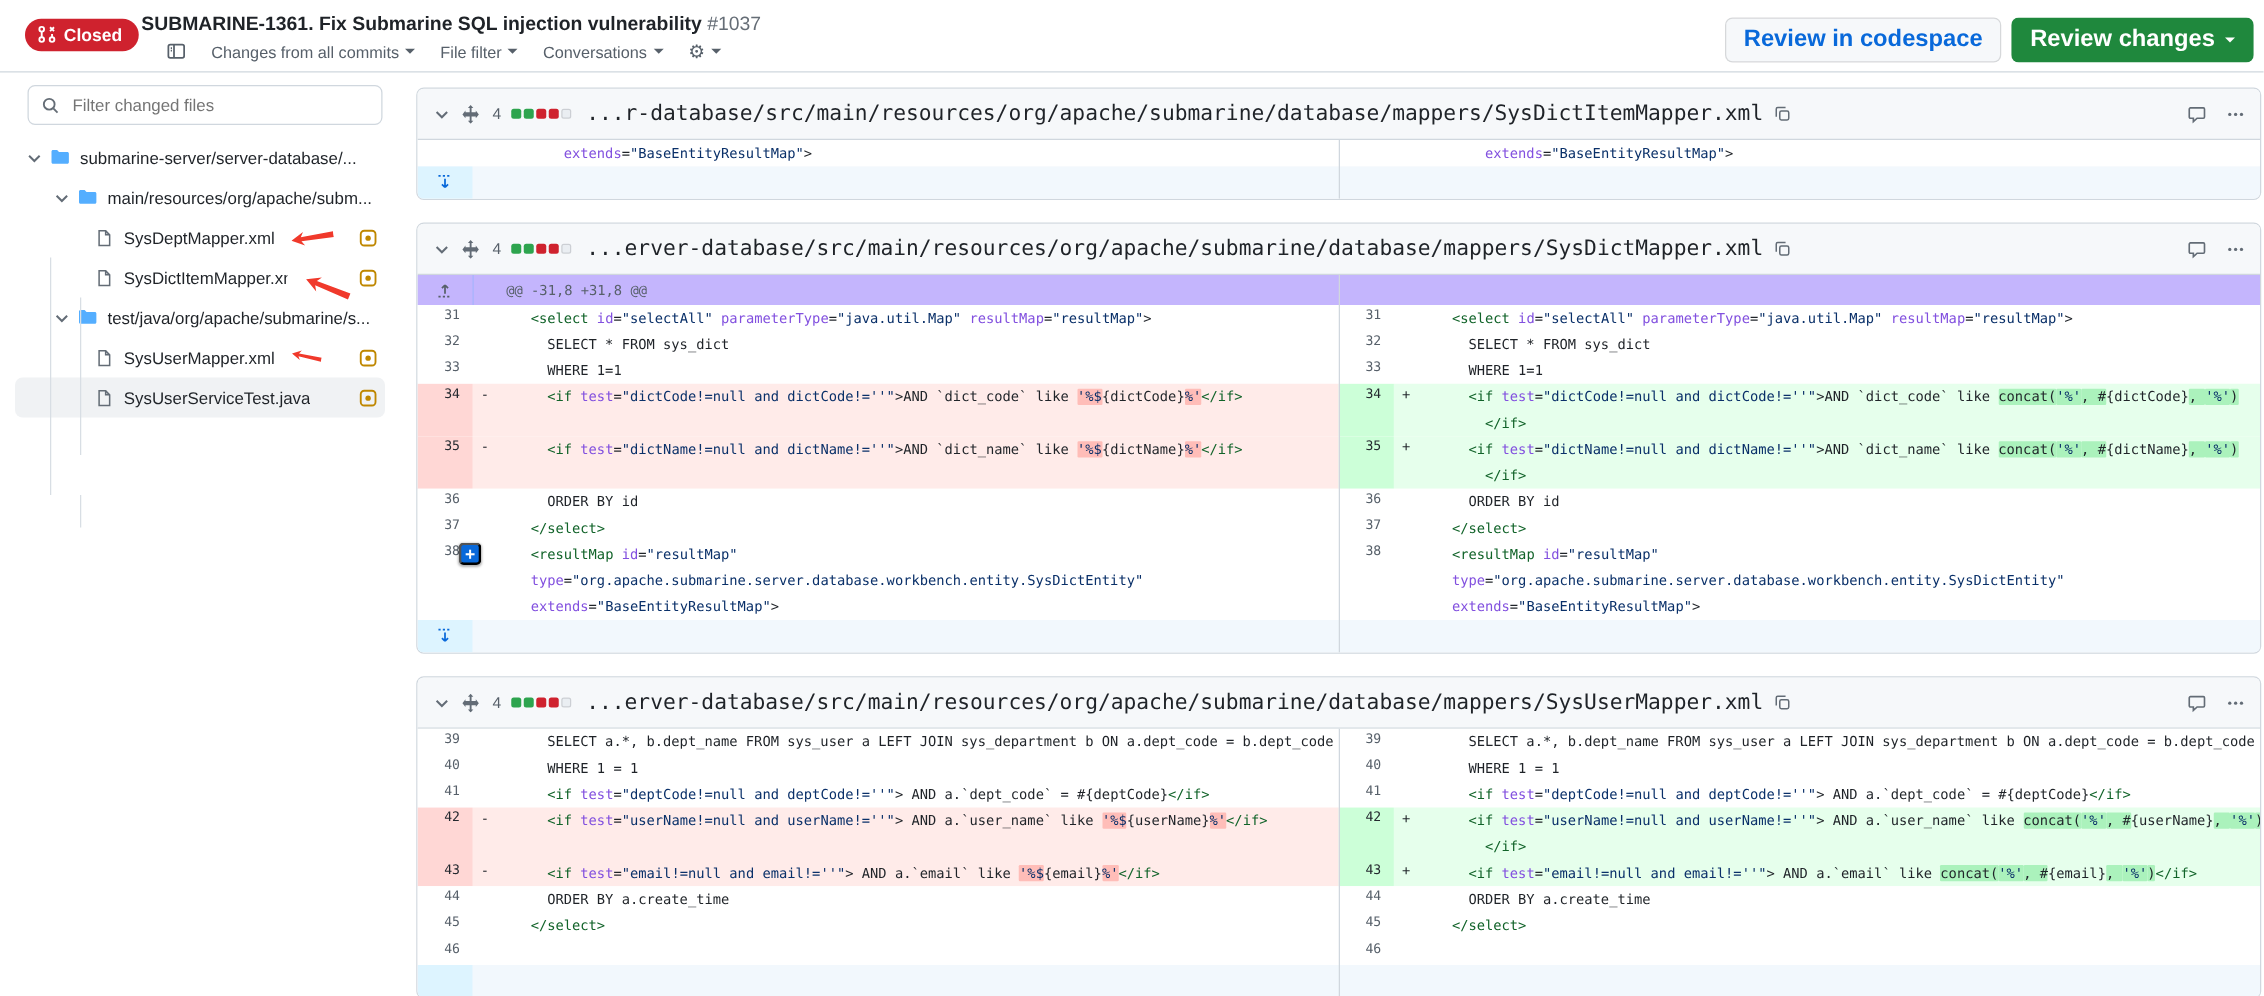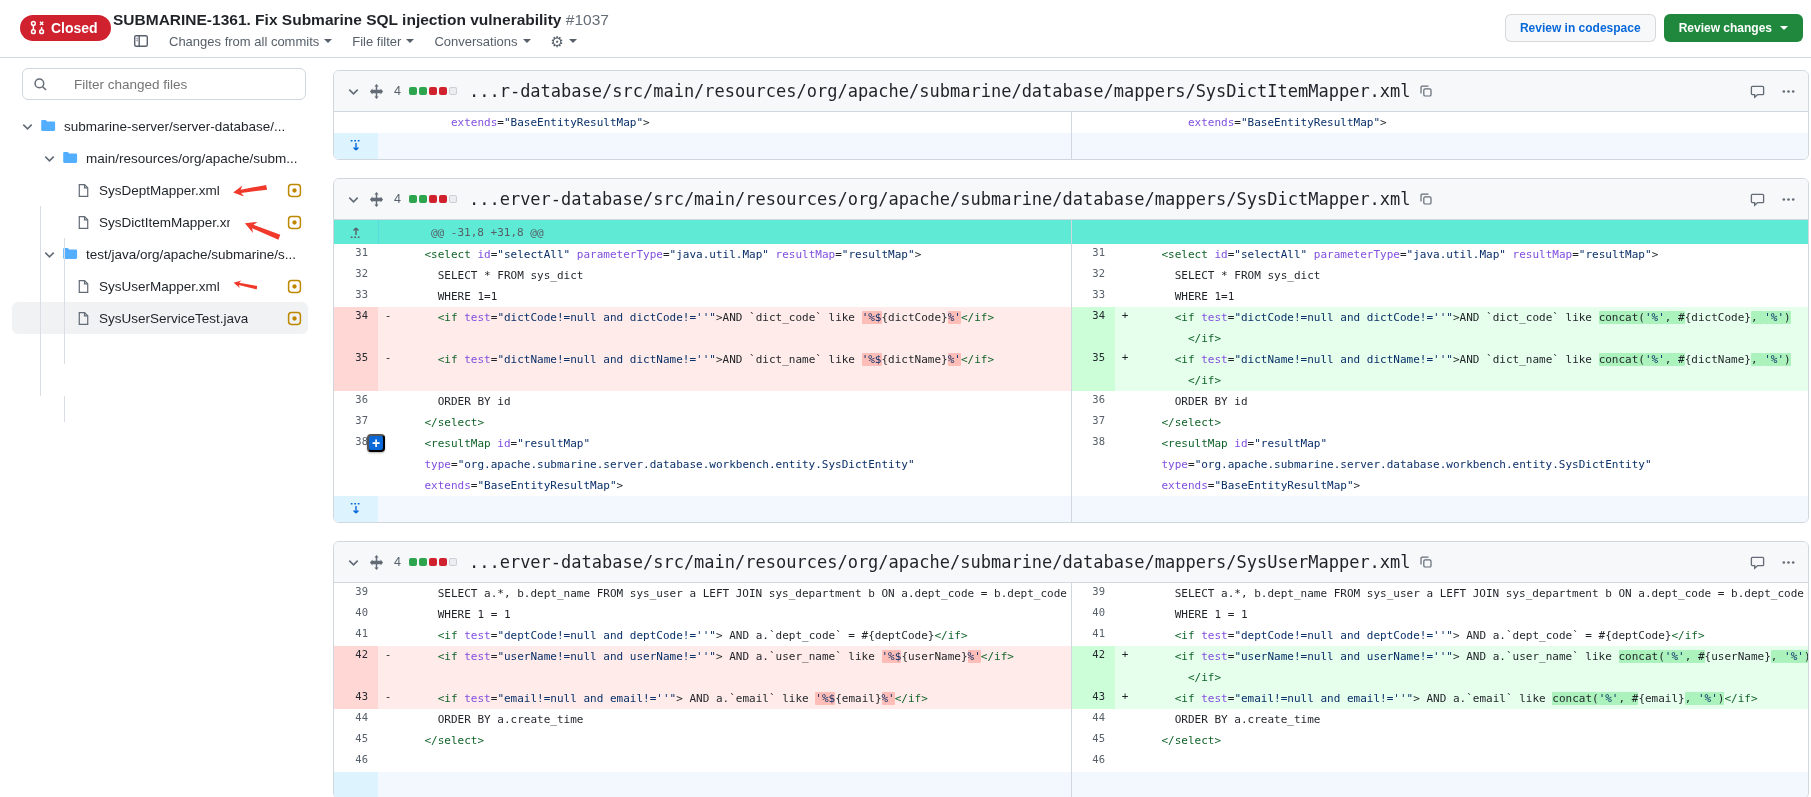--- a/index.html
+++ b/index.html
@@ -11,28 +11,28 @@
   
   .pr-header{height:57px;border-bottom:1px solid #d0d7de;position:relative;background:#fff;}
   .closed-badge{position:absolute;left:20px;top:15px;background:#cf222e;color:#fff;border-radius:999px;
     padding:5px 13px 5px 10px;font-size:14px;font-weight:700;display:flex;align-items:flex-start;gap:6px;}
   .pr-title{position:absolute;left:113px;top:11px;font-size:15.5px;font-weight:700;white-space:nowrap;}
   .pr-number{color:#656d76;font-weight:400;}
   .pr-toolbar{position:absolute;left:133px;top:33px;display:flex;align-items:center;gap:20px;color:#57606a;font-size:13px;}
   .menu-item{display:flex;align-items:center;gap:5px;cursor:pointer;}
   .caret{width:0;height:0;border-left:4px solid transparent;border-right:4px solid transparent;border-top:4px solid #57606a;display:inline-block;}
   .hdr-actions{position:absolute;right:8px;top:14px;display:flex;gap:8px;align-items:center;}
-  .btn{border-radius:6px;font-size:12px;font-weight:600;padding:6px 14px;display:flex;align-items:center;gap:8px;border:1px solid transparent;cursor:pointer;}
+  .btn{border-radius:6px;font-size:19px;font-weight:600;padding:6px 14px;display:flex;align-items:center;gap:8px;border:1px solid transparent;cursor:pointer;}
   .btn-codespace{background:#f6f8fa;border-color:rgba(31,35,40,0.15);color:#0969da;}
   .btn-review{background:#1f883d;color:#fff;}
   .btn-review .caret{border-top-color:#fff;}
   
   .page-body{display:flex;height:740px;}
   .sidebar{width:318px;flex:0 0 318px;position:relative;padding-top:10px;}
-  .filter-box{margin:0 12px 0 22px;height:30px;border:1px solid #d0d7de;border-radius:6px;display:flex;align-items:center;gap:24px;padding:0 10px;color:#656d76;background:#fff;}
+  .filter-box{margin:0 12px 0 22px;height:30px;border:1px solid #d0d7de;border-radius:6px;display:flex;align-items:center;gap:8px;padding:0 10px;color:#656d76;background:#fff;}
   .filter-box input{border:none;outline:none;font-size:13.5px;color:#656d76;width:100%;font-family:inherit;background:transparent;}
   .tree{margin-top:10px;position:relative;}
   .trow{height:32px;display:flex;align-items:center;margin:0 10px 0 12px;border-radius:6px;cursor:pointer;position:relative;}
   .trow.sel{background:rgba(208,215,222,0.32);}
   .trow .lbl{font-size:13.5px;white-space:nowrap;overflow:hidden;text-align:right;}
   .ticon{display:flex;align-items:center;margin-right:8px;}
   .tchev{display:flex;align-items:center;margin-right:5px;}
   .status{margin-left:auto;margin-right:6px;display:flex;align-items:center;}
   .guide{position:absolute;width:1px;background:#d8dee4;}
   .ann{margin-left:7px;flex:0 0 auto;}
@@ -44,21 +44,21 @@
   .squares{display:flex;gap:2px;margin-right:4px;}
   .sq{width:8px;height:8px;border-radius:2px;}
   .sq.add{background:#2da44e;}
   .sq.del{background:#cf222e;}
   .sq.neutral{background:#eaeef2;border:1px solid rgba(31,35,40,0.15);box-sizing:border-box;}
   .fpath{font-family:"DejaVu Sans Mono","Liberation Mono",monospace;font-size:17px;color:#1f2328;white-space:nowrap;}
   .phead .right{margin-left:auto;display:flex;gap:16px;align-items:center;}
   .icon-btn{display:flex;align-items:center;cursor:pointer;background:none;border:none;padding:0;}
   .dbody{position:relative;font-family:"DejaVu Sans Mono","Liberation Mono",monospace;font-size:11px;}
   .mid{position:absolute;left:50%;top:0;bottom:0;width:1px;background:#d0d7de;z-index:5;}
-  .hunkrow{display:flex;height:24px;background:#5eead4;color:#57606a;align-items:center;gap:26px;}
+  .hunkrow{display:flex;height:24px;background:#c4b5fd;color:#57606a;align-items:center;}
   .hunkexp{width:44px;align-self:stretch;display:flex;align-items:center;justify-content:center;cursor:pointer;border-right:1px solid rgba(84,174,255,0.25);}
   .hunktxt{padding-left:26px;white-space:pre;}
   .crow{display:flex;position:relative;}
   .half{width:50%;display:flex;align-items:stretch;position:relative;overflow:hidden;}
   .num{flex:0 0 44px;text-align:right;padding:2px 10px 0 0;color:#57606a;font-size:10.5px;box-sizing:border-box;cursor:pointer;}
   .sign{flex:0 0 20px;padding-top:2px;text-align:center;color:#1f2328;}
   .code{flex:1;overflow:hidden;padding-top:0;}
   .cl{white-space:pre;line-height:21px;height:21px;}
   .half.ctx{background:#fff;}
   .half.del{background:#ffebe9;}

